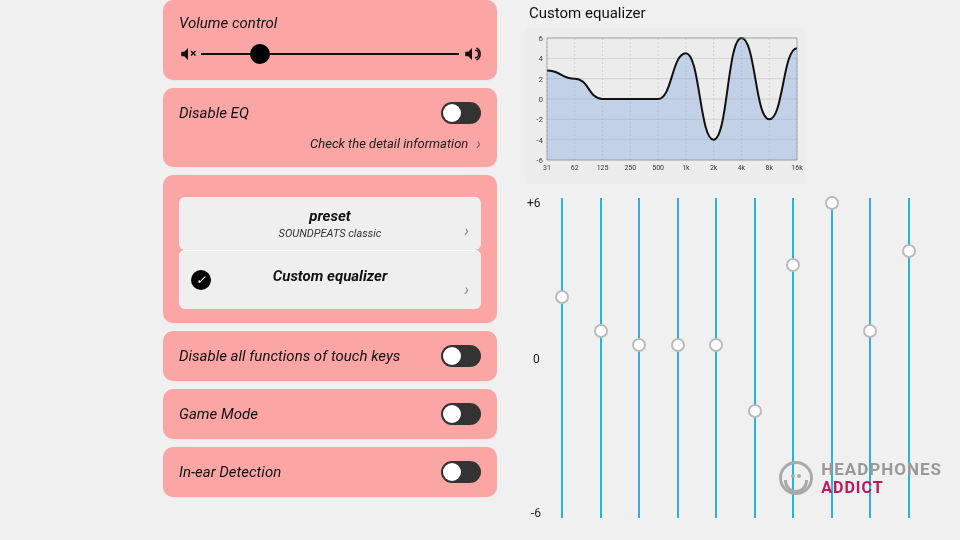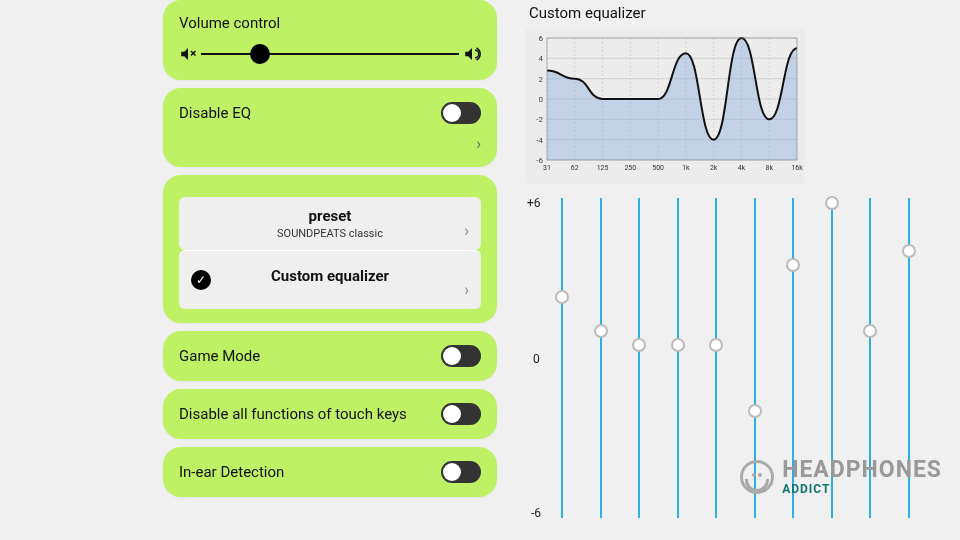--- a/index.html
+++ b/index.html
@@ -1,20 +1,20 @@
 <!DOCTYPE html>
 <html><head>
 <meta charset="utf-8">
 <style>
   * { box-sizing: border-box; margin: 0; padding: 0; }
   body { width: 960px; height: 540px; background: #f0f0f0; font-family: -apple-system, BlinkMacSystemFont, "Segoe UI", Roboto, Helvetica, Arial, sans-serif; color: #111; overflow: hidden; position: relative; }
   .row { display: flex; }
   .left-col { width: 350px; padding: 0 8px 8px 8px; background: #f0f0f0; margin-left: 155px; display: flex; flex-direction: column; gap: 8px; }
   .right-col { flex: 1; padding: 0 20px 0 20px; position: relative; }
-  .card { background: #bef264; border-radius: 18px; padding: 14px 16px; box-shadow: 0 1px 2px rgba(0,0,0,0.04); }
+  .card { background: #fca5a5; border-radius: 10px; padding: 14px 16px; box-shadow: 0 1px 2px rgba(0,0,0,0.04); font-style: italic; }
   .card-title { font-size: 15px; font-weight: 400; }
   .toggle-row { display: flex; align-items: center; justify-content: space-between; }
   .toggle { width: 40px; height: 22px; background: #333; border-radius: 11px; position: relative; }
   .toggle::after { content: ""; position: absolute; left: 2px; top: 2px; width: 18px; height: 18px; background: #fff; border-radius: 50%; }
   .slider-line { position: relative; height: 24px; display: flex; align-items: center; margin-top: 10px; }
   .slider-line .track { position: absolute; left: 22px; right: 22px; height: 2px; background: #111; top: 50%; transform: translateY(-50%); }
   .slider-line .thumb { position: absolute; width: 20px; height: 20px; background: #000; border-radius: 50%; top: 50%; transform: translate(-50%,-50%); }
   .vol-icon { width: 18px; height: 18px; display: inline-block; }
   .detail-row { display: flex; justify-content: flex-end; align-items: center; font-size: 13px; color: #222; margin-top: 10px; }
   .chev { margin-left: 8px; font-size: 16px; color: #666; }
@@ -27,22 +27,22 @@
   .right-title { font-size: 15px; padding: 4px 0 6px 4px; }
   .chart-box { width: 280px; height: 156px; background: #ececec; border-radius: 4px; position: relative; }
   .sliders-area { position: relative; margin-top: 14px; }
   .sliders-area .y-label { position: absolute; font-size: 12px; color: #222; }
   .sliders-grid { position: absolute; left: 36px; right: 30px; top: 0; bottom: 0; display: flex; justify-content: space-between; }
   .sld-col { width: 2px; position: relative; }
   .sld-col .bar { position: absolute; left: 50%; transform: translateX(-50%); width: 2px; background: #2bb0e6; top: 0; bottom: 0; }
   .sld-col .knob { position: absolute; left: 50%; transform: translate(-50%,-50%); width: 14px; height: 14px; border: 2px solid #bbb; background: #fff; border-radius: 50%; }
   .watermark { position: absolute; right: 18px; bottom: 44px; text-align: left; color: #999; font-weight: 700; letter-spacing: 1px; line-height: 1.08; display: flex; align-items: center; gap: 8px; }
   .watermark .wm-lines { display: flex; flex-direction: column; }
-  .watermark .wm1 { font-size: 23px; }
-  .watermark .wm2 { font-size: 12px; color: #0f766e; }
+  .watermark .wm1 { font-size: 17px; }
+  .watermark .wm2 { font-size: 16px; color: #be185d; }
   .wm-icon { width: 34px; height: 34px; border: 3px solid #aaa; border-radius: 50%; display: flex; align-items: center; justify-content: center; position: relative; }
   .wm-icon::before { content: ""; position: absolute; width: 18px; height: 10px; border: 3px solid #aaa; border-top: none; border-radius: 0 0 18px 18px; top: 16px; }
   .wm-icon .eye { position: absolute; width: 4px; height: 4px; background: #aaa; border-radius: 50%; top: 10px; }
   .wm-icon .eye.l { left: 9px; } .wm-icon .eye.r { right: 9px; }
   svg text { font-family: inherit; }
 </style>
 </head>
 <body>
 
 <div class="row">
@@ -69,44 +69,45 @@
         </span>
       </div>
     </div>
 
     <div class="card">
       <div class="toggle-row">
         <div class="card-title">Disable EQ</div>
         <div class="toggle"></div>
       </div>
       <div class="detail-row">
+        <span>Check the detail information</span>
         <span class="chev">›</span>
       </div>
     </div>
 
     <div class="card eq-group">
       <div class="eq-sub">
         <div class="head">preset</div>
         <div class="sub">SOUNDPEATS classic</div>
         <span class="chev-r">›</span>
       </div>
       <div class="eq-sub" style="padding:16px 14px 24px;margin-top:0;border-top:1px solid #fff;">
         <span class="check-badge">✓</span>
         <div class="head">Custom equalizer</div>
         <span class="chev-r">›</span>
       </div>
     </div>
 
     <div class="card toggle-row">
+      <div class="card-title">Disable all functions of touch keys</div>
+      <div class="toggle"></div>
+    </div>
+
+    <div class="card toggle-row">
       <div class="card-title">Game Mode</div>
-      <div class="toggle"></div>
-    </div>
-
-    <div class="card toggle-row">
-      <div class="card-title">Disable all functions of touch keys</div>
       <div class="toggle"></div>
     </div>
 
     <div class="card toggle-row">
       <div class="card-title">In-ear Detection</div>
       <div class="toggle"></div>
     </div>
 
   </div>
 

